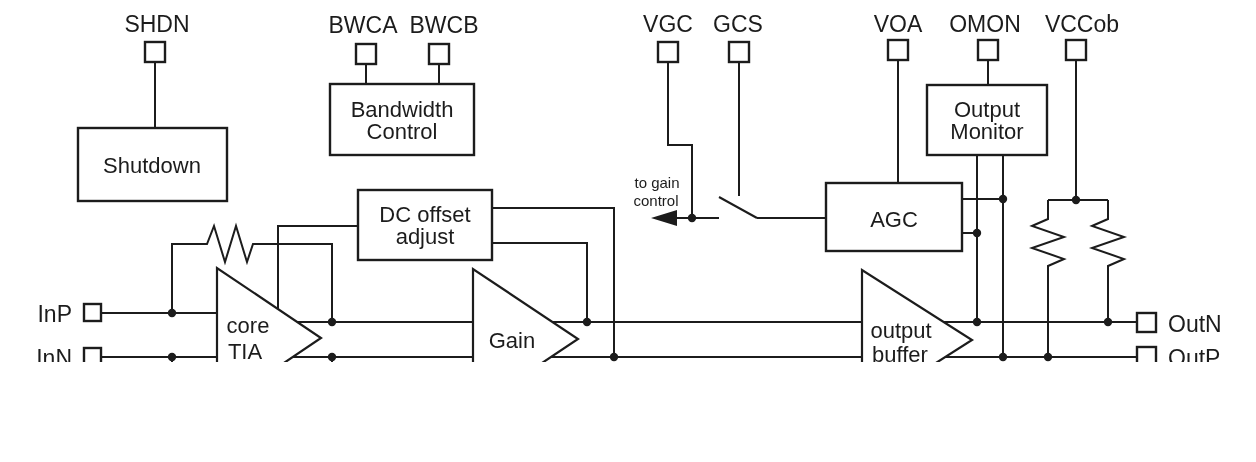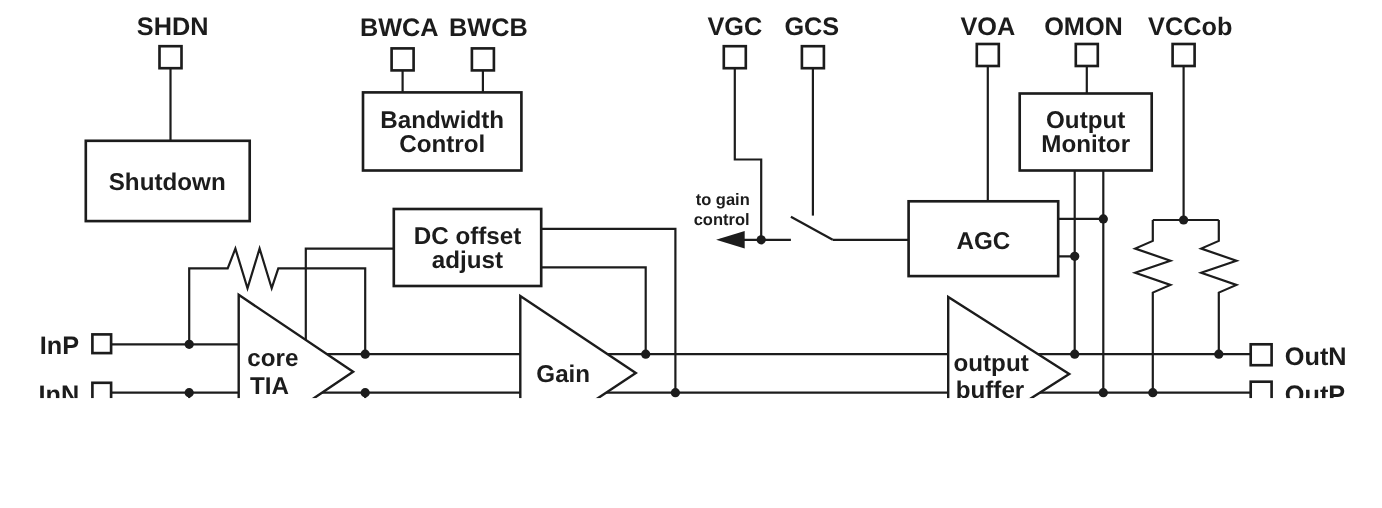--- a/index.html
+++ b/index.html
@@ -1,17 +1,17 @@
 <!DOCTYPE html>
 <html><head>
 <meta charset="utf-8">
 <style>
   html,body{margin:0;padding:0;background:#ffffff;}
   .canvas{position:relative;width:1256px;height:362px;background:#ffffff;overflow:hidden;
-          font-family:"Liberation Sans", sans-serif;font-weight:bold;}
+          font-family:"Liberation Sans", sans-serif;}
   svg text{fill:#1c1c1c;}
   .pin-label{font-size:23px;}
   .block-label{font-size:22px;}
   .note{font-size:15px;}
   .wire{stroke:#1c1c1c;stroke-width:2;fill:none;}
   .shape{fill:#ffffff;stroke:#1c1c1c;stroke-width:2.4;}
   .tri{fill:#ffffff;stroke:#1c1c1c;stroke-width:2.2;stroke-linejoin:miter;}
   .dot{fill:#1c1c1c;stroke:none;}
   .arrowhead{fill:#1c1c1c;stroke:none;}
 </style>

